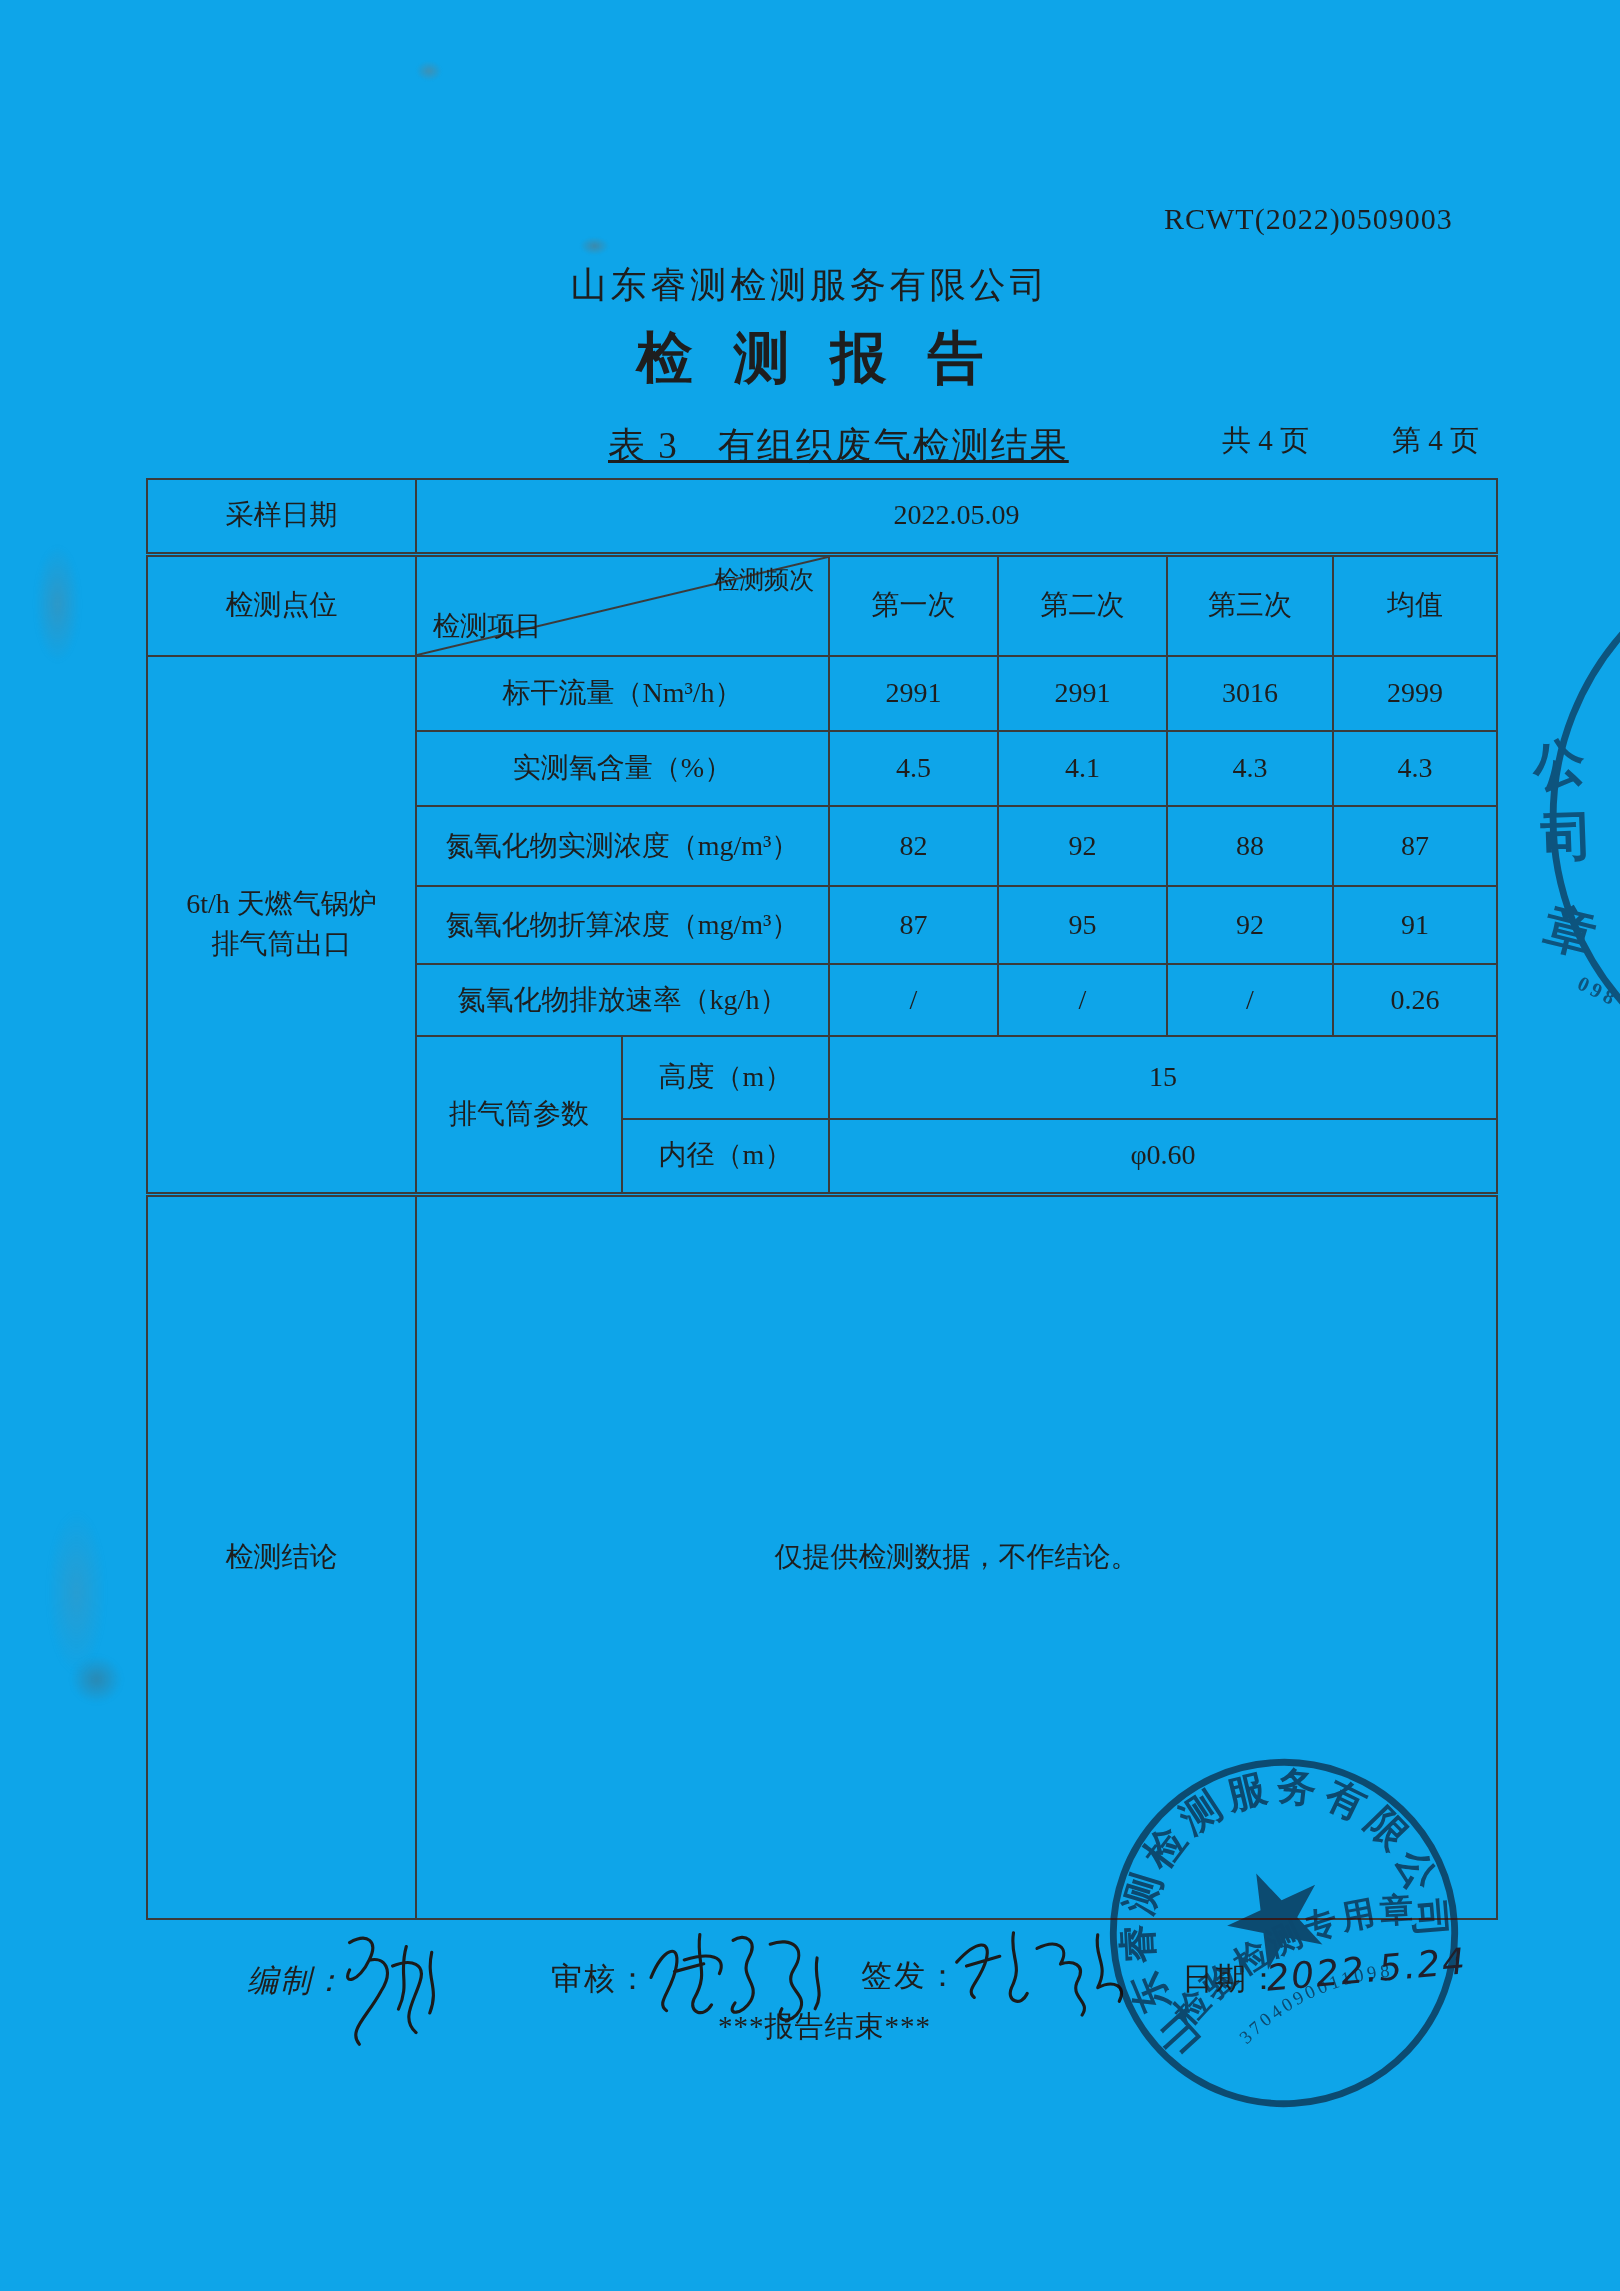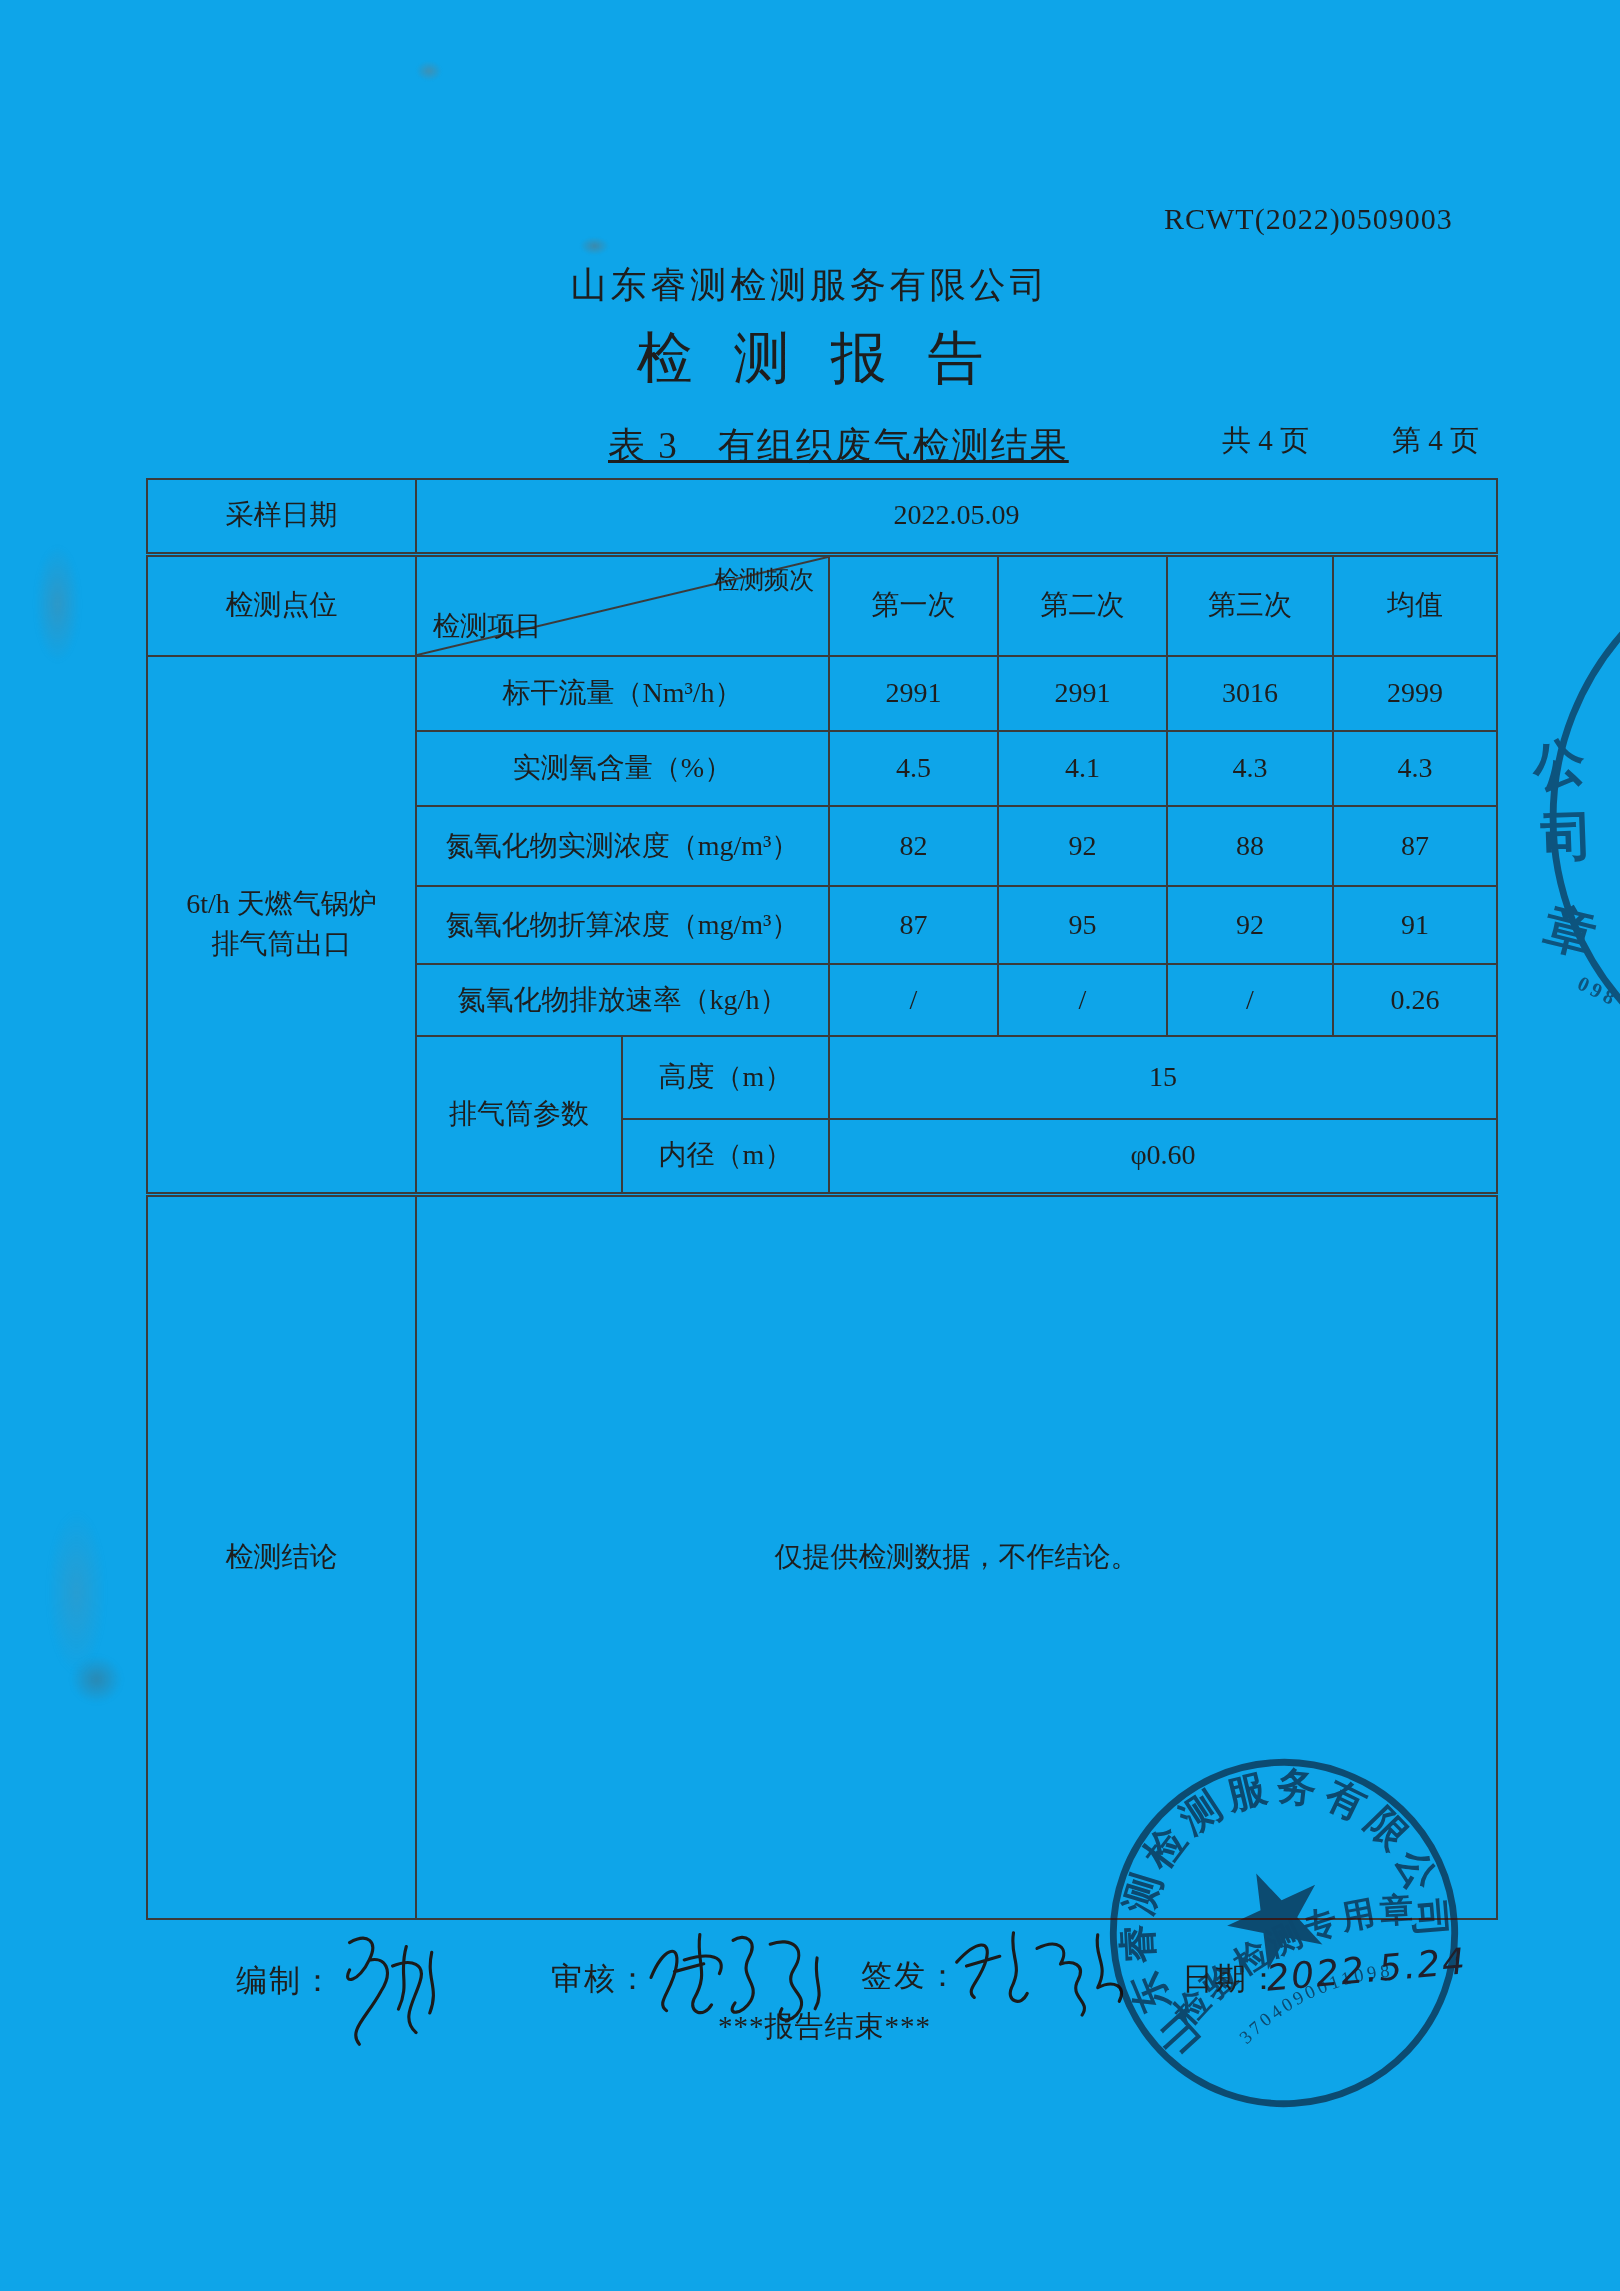--- a/index.html
+++ b/index.html
@@ -5,21 +5,21 @@
   html,body{margin:0;padding:0;background:#e8e8e6;}
   .page{
     position:relative;width:1620px;height:2292px;margin:0 auto;
     background:#0ea5e9;overflow:hidden;
     font-family:"Liberation Serif","DejaVu Serif",serif;color:#1e1e1e;
   }
   .abs{position:absolute;}
   
   .report-no{left:1164px;top:202px;width:314px;font-size:30px;letter-spacing:1px;text-align:left;}
   .company-name{left:0;top:261px;width:1620px;text-align:center;font-size:36px;letter-spacing:3.9px;}
-  .report-title{left:0;top:321px;width:1620px;text-align:center;font-size:56px;font-weight:normal;
+  .report-title{left:0;top:321px;width:1620px;text-align:center;font-size:56px;font-weight:bold;
     letter-spacing:41px;text-indent:41px;font-family:"Liberation Sans","DejaVu Sans",sans-serif;}
   .table-caption{left:608px;top:421px;font-size:37px;letter-spacing:2px;text-decoration:underline;}
   .page-total{left:1222px;top:421px;font-size:29px;}
   .page-current{left:1369px;top:421px;font-size:29px;margin-left:23px;}
   
   table.report{
     position:absolute;left:146px;top:478px;width:1348px;
     border-collapse:collapse;table-layout:fixed;
     font-size:28px;
   }
@@ -150,21 +150,21 @@
         <td colspan="4">φ0.60</td>
       </tr>
       <tr class="sep-above" style="height:725px">
         <td>检测结论</td>
         <td colspan="6" class="conclusion-cell">仅提供检测数据，不作结论。</td>
       </tr>
     </tbody>
   </table>
 
 
-  <div class="abs foot-label" style="left:236px;top:1960px;">编制：</div>
+  <div class="abs foot-label" style="left:247px;top:1960px;font-style:italic;">编制：</div>
   <svg class="abs" style="left:316px;top:1923px;" width="162" height="135" viewBox="0 0 165 138">
     <path class="signature" d="M34,20 C52,10 64,18 54,38 C44,60 26,64 34,48 M54,38 C70,34 80,48 66,70 C52,96 32,110 44,124"></path>
     <path class="signature" d="M92,24 C84,52 96,62 84,88 M78,44 C98,36 112,42 106,60 C100,80 86,98 102,112 M118,30 C112,58 126,66 116,92"></path>
   </svg>
 
   <div class="abs foot-label" style="left:551px;top:1958px;">审核：</div>
   <svg class="abs" style="left:635px;top:1913px;" width="201" height="127" viewBox="0 0 205 130">
     <path class="signature" d="M16,66 C28,36 46,30 42,54 C38,80 20,92 32,100 M40,60 L70,52"></path>
     <path class="signature" d="M66,22 C62,52 76,60 60,88 C54,102 70,108 78,94 M50,48 C76,40 94,44 86,62"></path>
     <path class="signature" d="M100,28 C112,20 126,28 116,46 C106,66 128,72 118,90 C110,104 92,106 102,92"></path>

